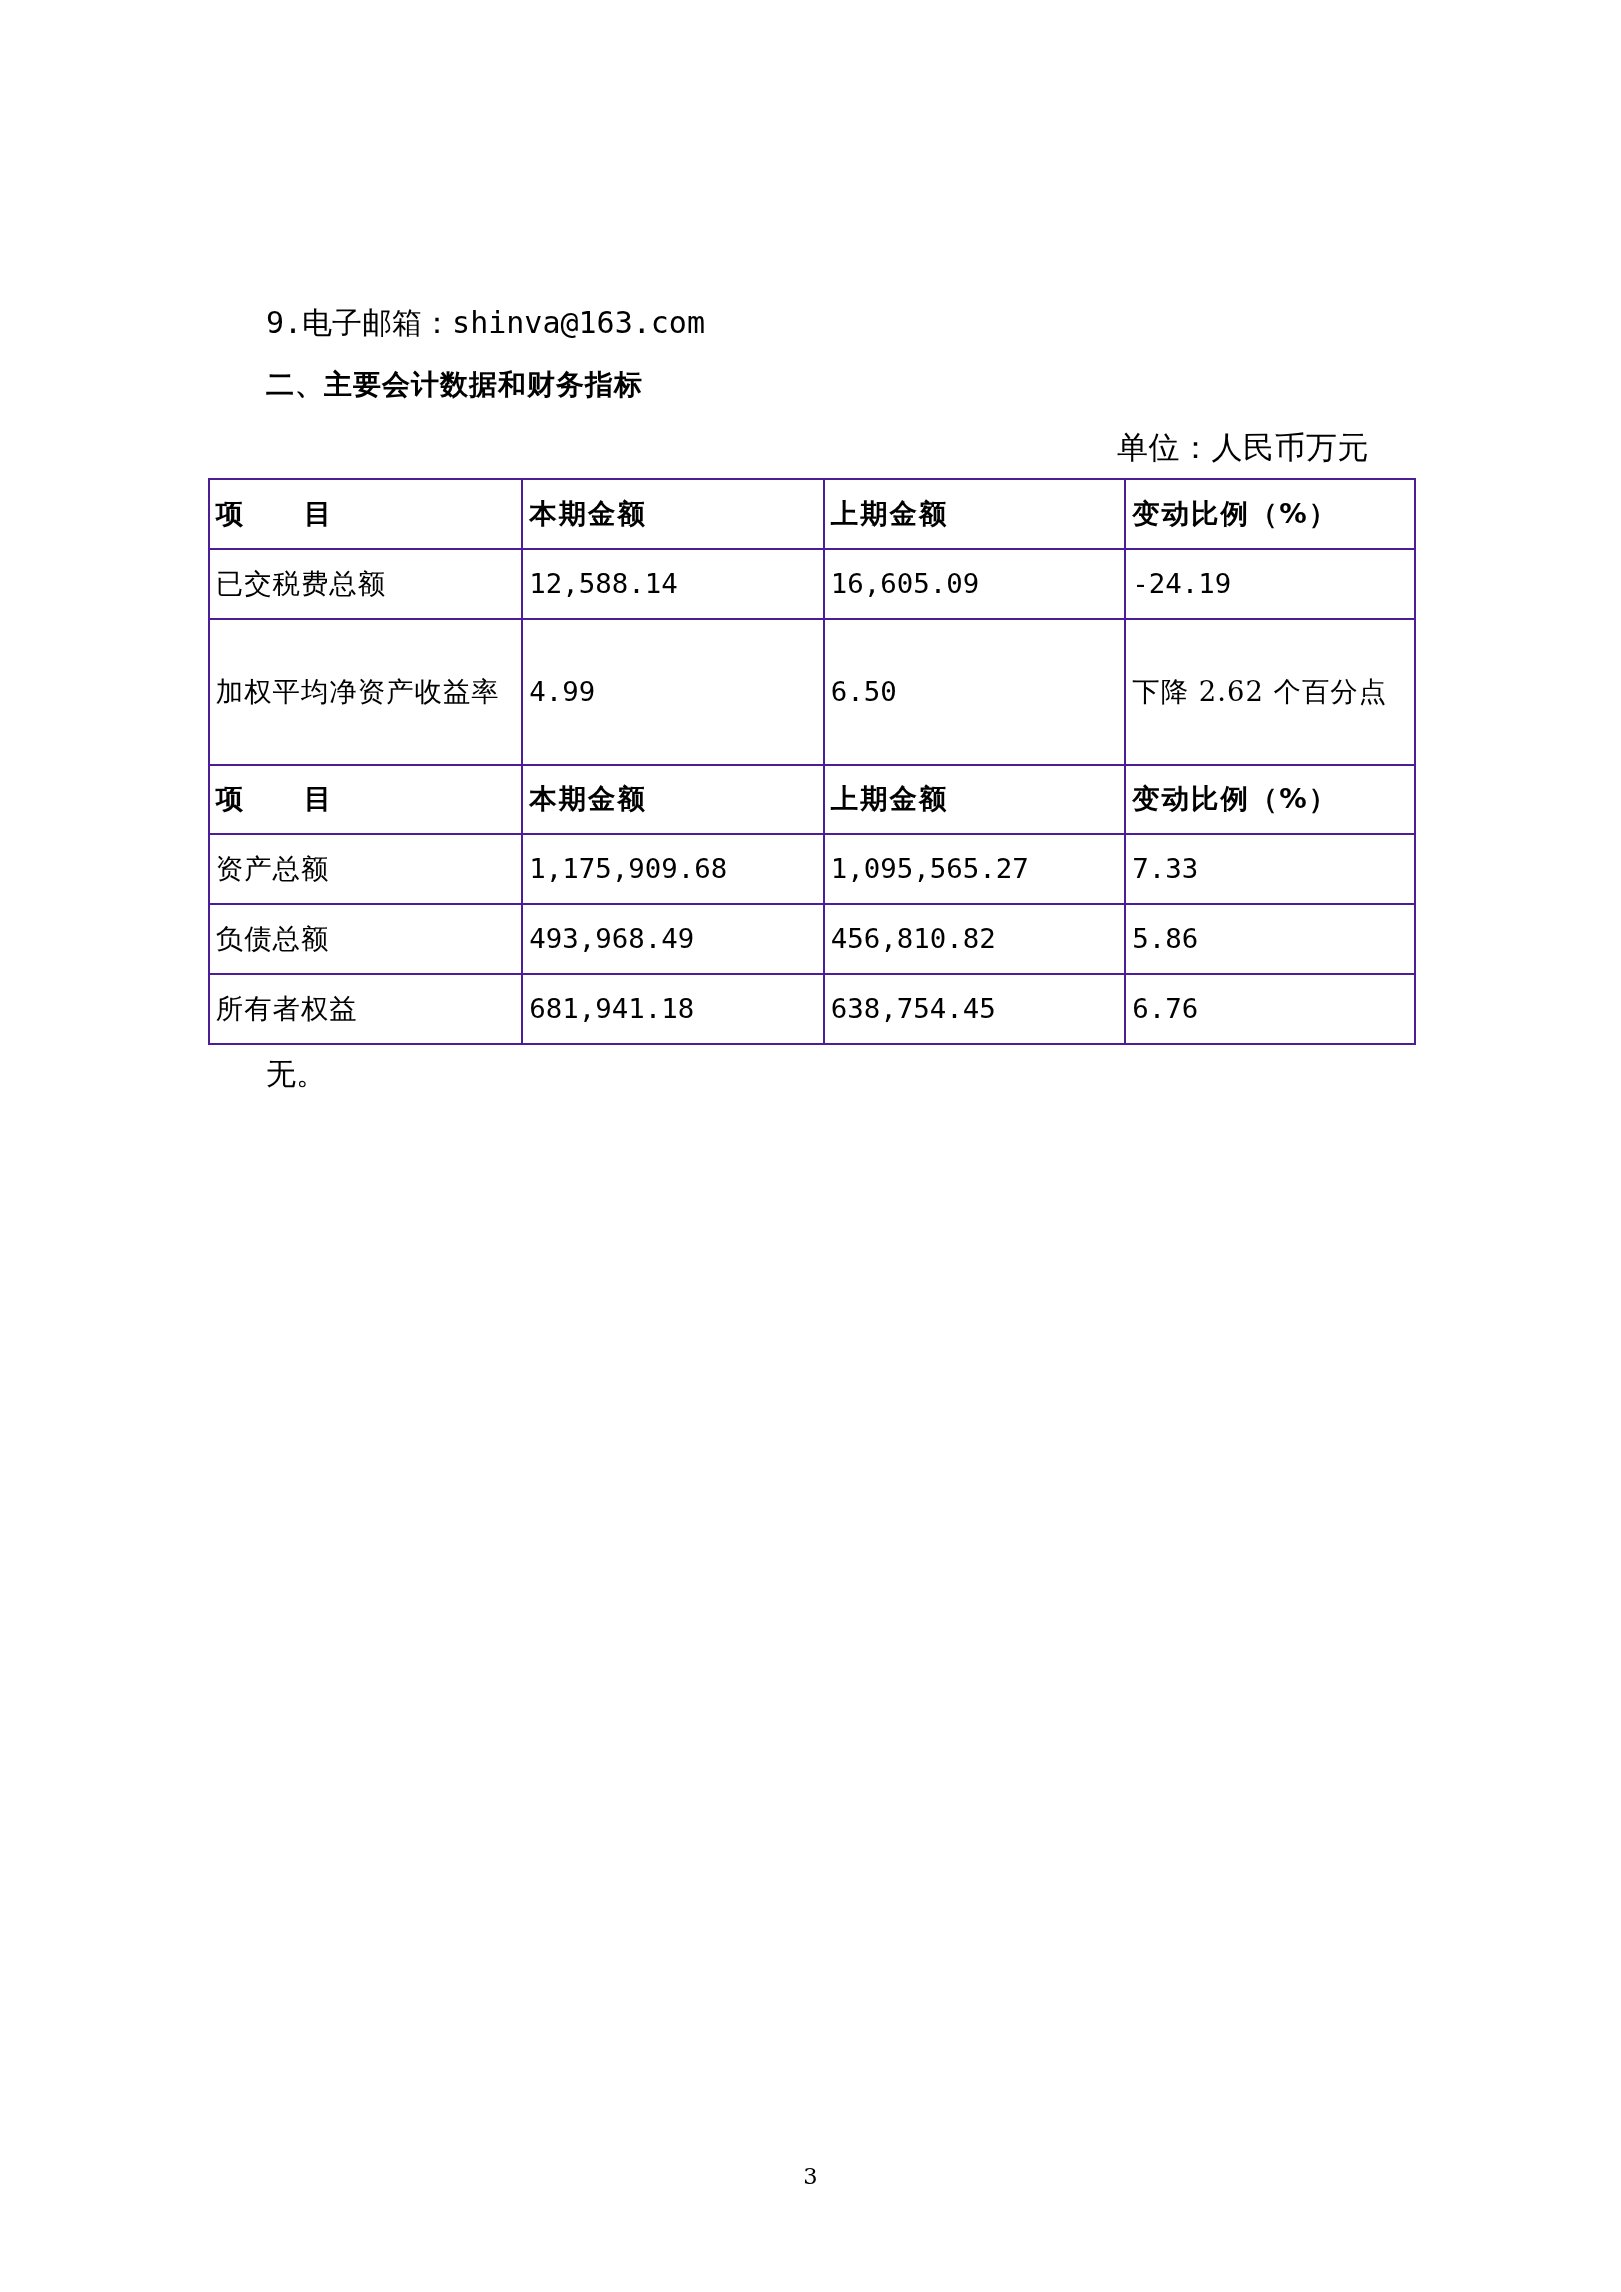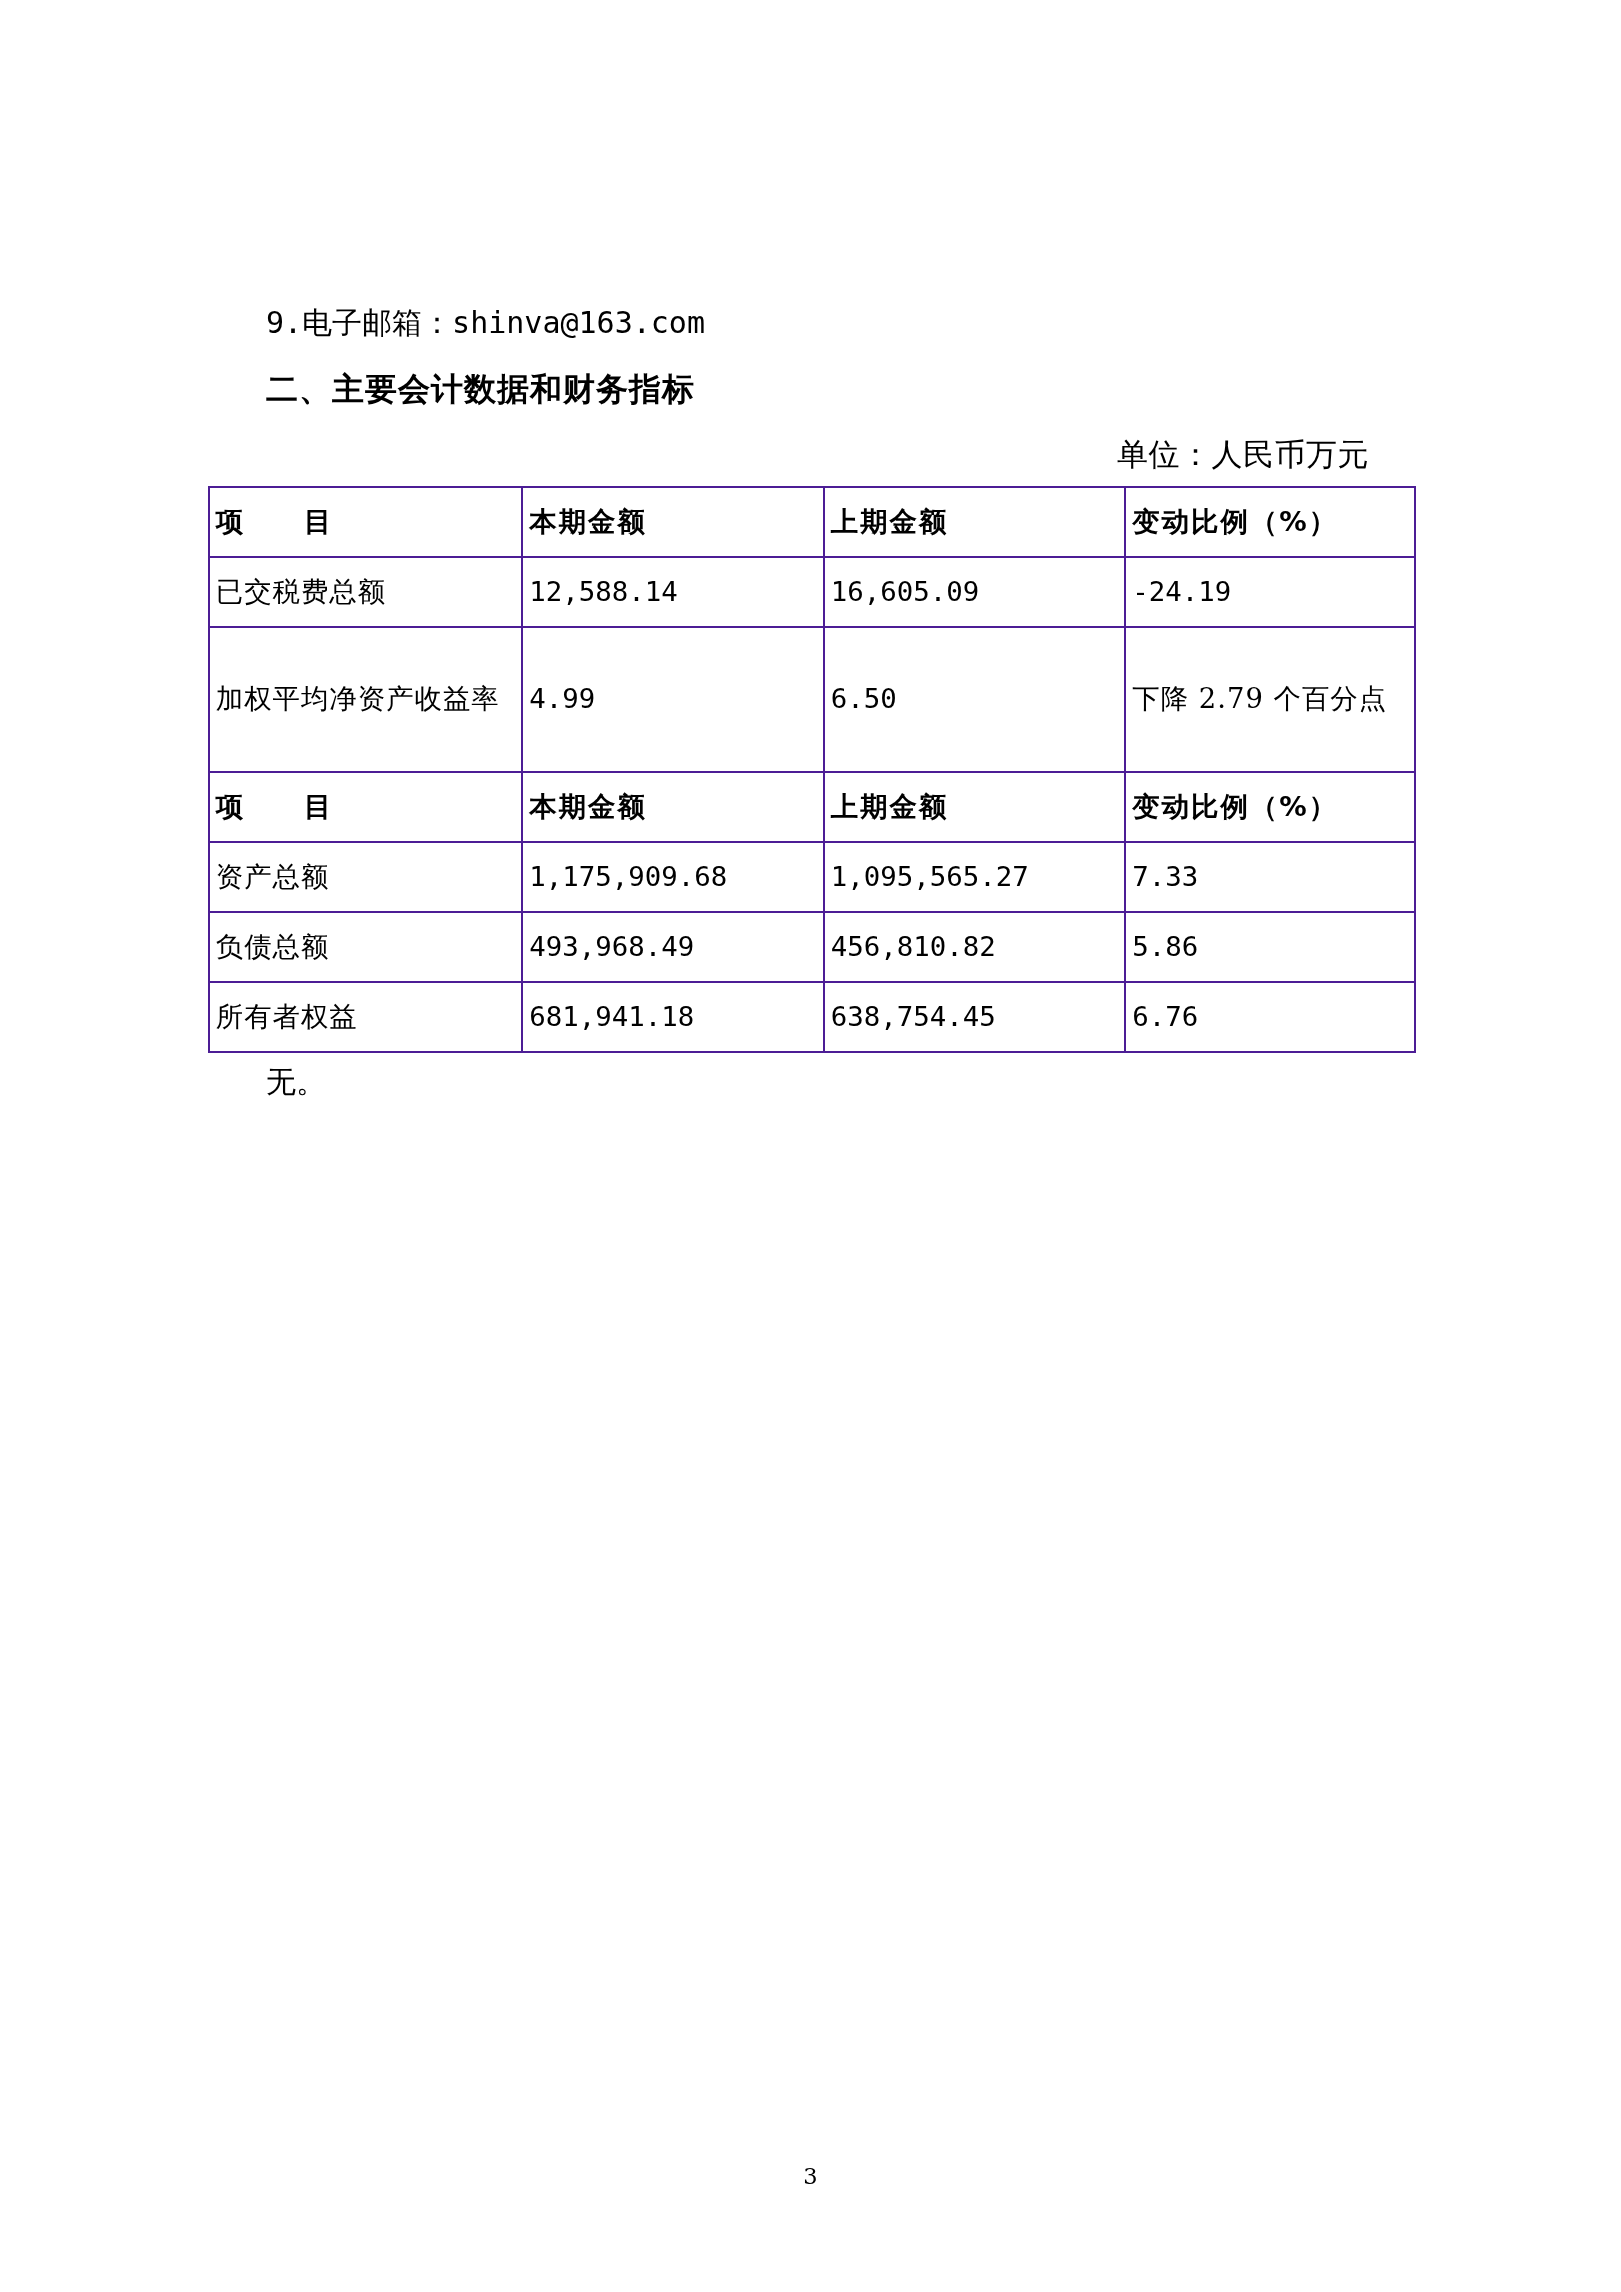--- a/index.html
+++ b/index.html
@@ -33,21 +33,21 @@
     margin: 0;
   }
   .indent {
     text-indent: 61px;
   }
   .mono {
     font-family: "DejaVu Sans Mono", "Liberation Mono", monospace;
     letter-spacing: 0px;
   }
   .heading {
-    font-size: 32px;
+    font-size: 28px;
     font-weight: bold;
     font-family: "DejaVu Sans", "Liberation Sans", sans-serif;
     line-height: 1.95;
     text-indent: 61px;
     margin: 5.9px 0 0 0;
     letter-spacing: 1px;
   }
   .unit-line {
     text-align: right;
     font-size: 31px;
@@ -139,21 +139,21 @@
       <tr>
         <td class="lbl">已交税费总额</td>
         <td class="num">12,588.14</td>
         <td class="num">16,605.09</td>
         <td class="num">-24.19</td>
       </tr>
       <tr>
         <td class="lbl tall">加权平均净资产收益率</td>
         <td class="num tall">4.99</td>
         <td class="num tall">6.50</td>
-        <td class="lbl tall">下降 2.79 个百分点</td>
+        <td class="lbl tall">下降 2.62 个百分点</td>
       </tr>
       <tr>
         <td class="hdr">项　　目</td>
         <td class="hdr">本期金额</td>
         <td class="hdr">上期金额</td>
         <td class="hdr">变动比例（%）</td>
       </tr>
       <tr>
         <td class="lbl">资产总额</td>
         <td class="num">1,175,909.68</td>

